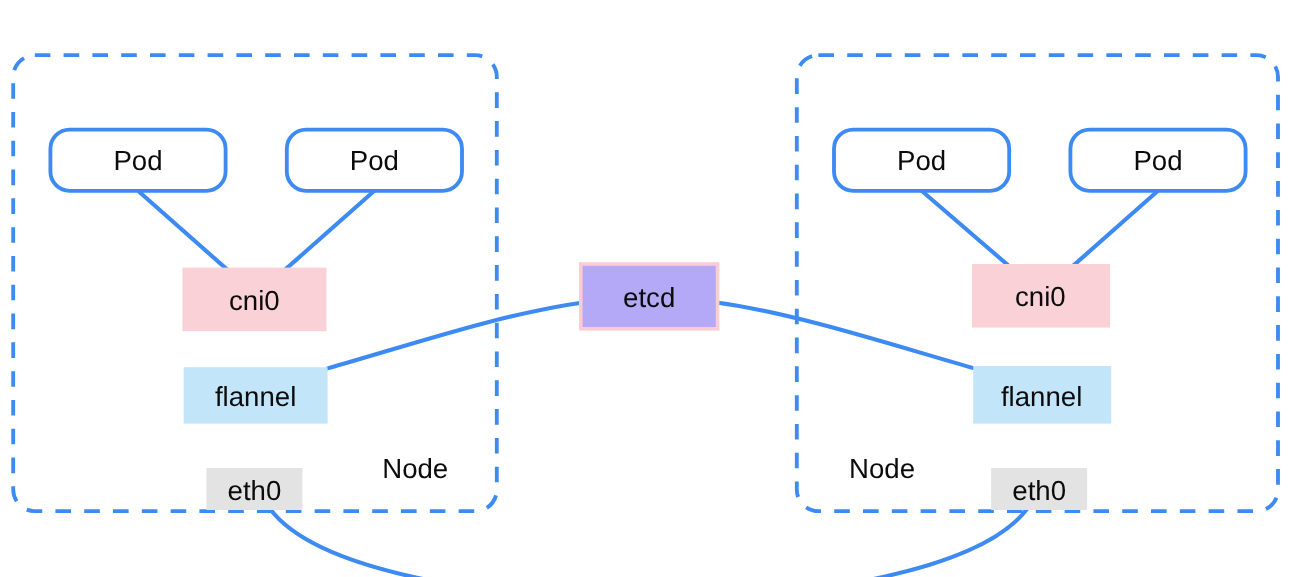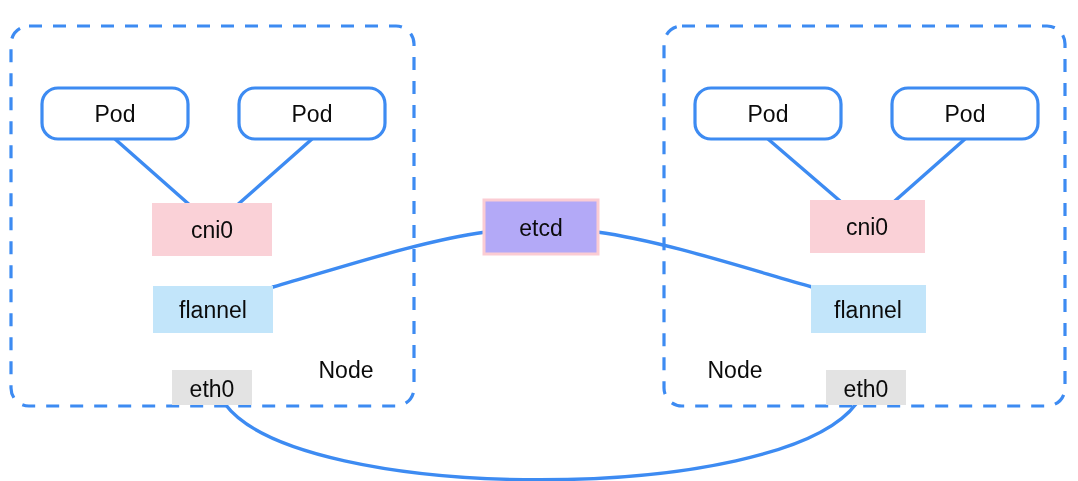--- a/index.html
+++ b/index.html
@@ -11,20 +11,21 @@
     width: 1078px;
     height: 481px;
     overflow: hidden;
     font-family: "Liberation Sans", sans-serif;
   }
   #diagram-root {
     position: relative;
     width: 1078px;
     height: 342px;
     background: #ffffff;
+    margin-top: 20px;
   }
   svg#diagram-svg {
     display: block;
     width: 1078px;
     height: 481px;
   }
   .node-container {
     fill: none;
     stroke: #3d8bf2;
     stroke-width: 3.2;

